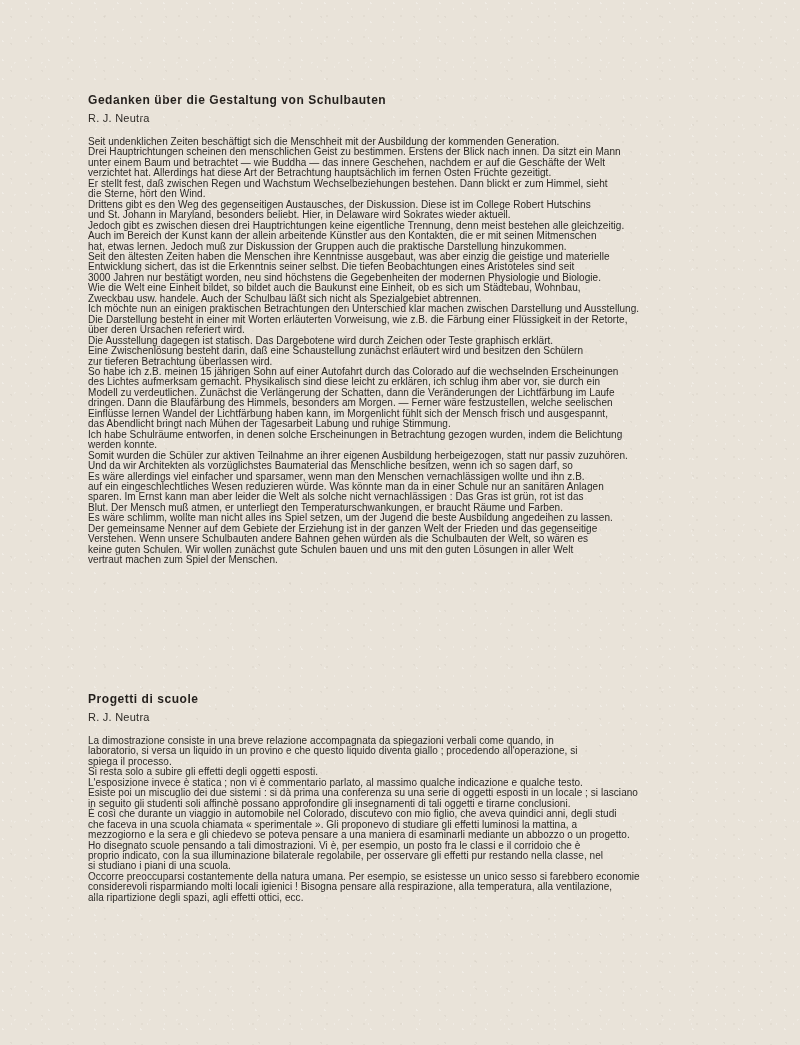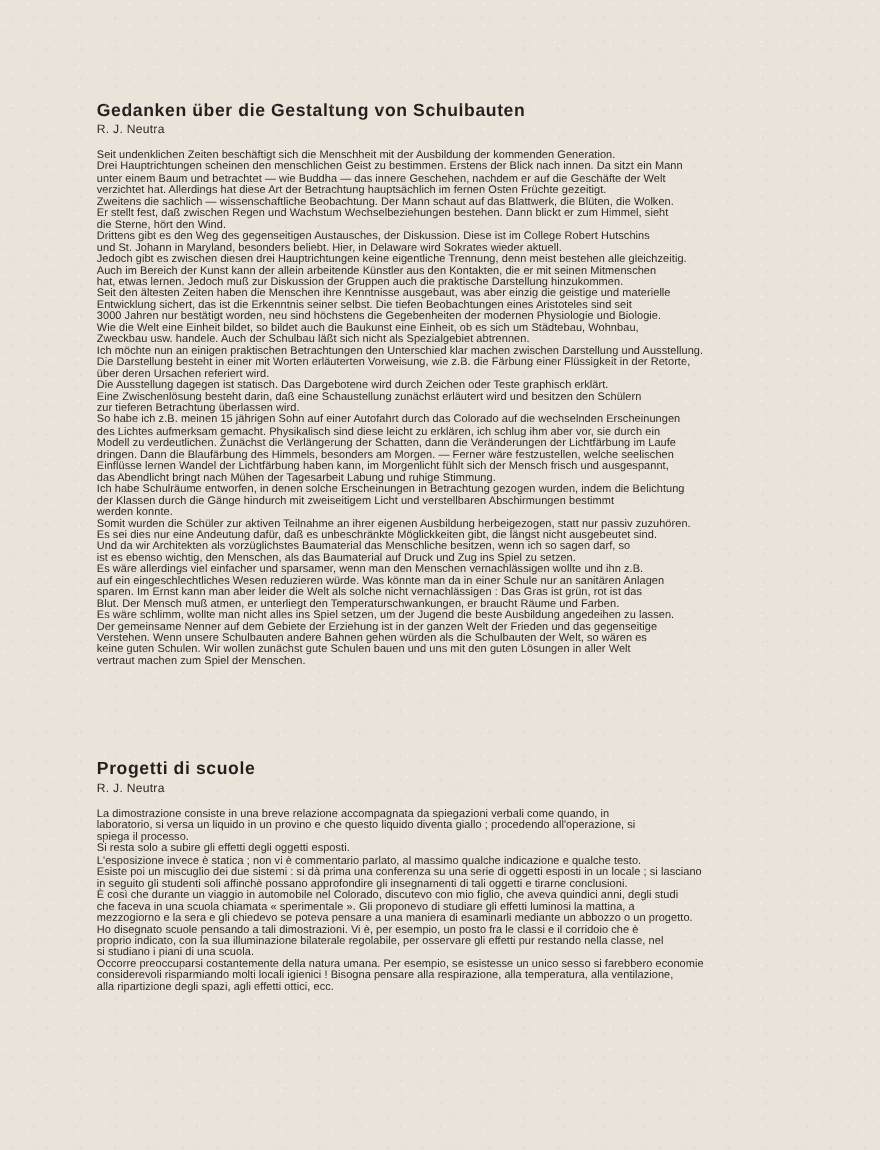--- a/index.html
+++ b/index.html
@@ -37,21 +37,21 @@
 
   .article {
     position: absolute;
     left: 88px;
     width: 620px;
   }
   #article-de { top: 94px; }
   #article-it { top: 693px; }
 
   .article-title {
-    font-size: 16px;
+    font-size: 12px;
     font-weight: bold;
     letter-spacing: 0.55px;
     line-height: 13px;
     margin: 0 0 6px 0;
     color: #231f1c;
   }
   .article-author {
     font-size: 11px;
     font-weight: normal;
     letter-spacing: 0.25px;
@@ -77,21 +77,20 @@
 <div class="page">
 
   <article class="article" id="article-de">
     <h1 class="article-title">Gedanken über die Gestaltung von Schulbauten</h1>
     <p class="article-author">R. J. Neutra</p>
     <div class="body-copy">
         <span class="ln">Seit undenklichen Zeiten beschäftigt sich die Menschheit mit der Ausbildung der kommenden Generation.</span>
         <span class="ln">Drei Hauptrichtungen scheinen den menschlichen Geist zu bestimmen. Erstens der Blick nach innen. Da sitzt ein Mann</span>
         <span class="ln">unter einem Baum und betrachtet — wie Buddha — das innere Geschehen, nachdem er auf die Geschäfte der Welt</span>
         <span class="ln">verzichtet hat. Allerdings hat diese Art der Betrachtung hauptsächlich im fernen Osten Früchte gezeitigt.</span>
-        <span class="ln">Zweitens die sachlich — wissenschaftliche Beobachtung. Der Mann schaut auf das Blattwerk, die Blüten, die Wolken.</span>
         <span class="ln">Er stellt fest, daß zwischen Regen und Wachstum Wechselbeziehungen bestehen. Dann blickt er zum Himmel, sieht</span>
         <span class="ln">die Sterne, hört den Wind.</span>
         <span class="ln">Drittens gibt es den Weg des gegenseitigen Austausches, der Diskussion. Diese ist im College Robert Hutschins</span>
         <span class="ln">und St. Johann in Maryland, besonders beliebt. Hier, in Delaware wird Sokrates wieder aktuell.</span>
         <span class="ln">Jedoch gibt es zwischen diesen drei Hauptrichtungen keine eigentliche Trennung, denn meist bestehen alle gleichzeitig.</span>
         <span class="ln">Auch im Bereich der Kunst kann der allein arbeitende Künstler aus den Kontakten, die er mit seinen Mitmenschen</span>
         <span class="ln">hat, etwas lernen. Jedoch muß zur Diskussion der Gruppen auch die praktische Darstellung hinzukommen.</span>
         <span class="ln">Seit den ältesten Zeiten haben die Menschen ihre Kenntnisse ausgebaut, was aber einzig die geistige und materielle</span>
         <span class="ln">Entwicklung sichert, das ist die Erkenntnis seiner selbst. Die tiefen Beobachtungen eines Aristoteles sind seit</span>
         <span class="ln">3000 Jahren nur bestätigt worden, neu sind höchstens die Gegebenheiten der modernen Physiologie und Biologie.</span>
@@ -103,26 +102,23 @@
         <span class="ln">Die Ausstellung dagegen ist statisch. Das Dargebotene wird durch Zeichen oder Teste graphisch erklärt.</span>
         <span class="ln">Eine Zwischenlösung besteht darin, daß eine Schaustellung zunächst erläutert wird und besitzen den Schülern</span>
         <span class="ln">zur tieferen Betrachtung überlassen wird.</span>
         <span class="ln">So habe ich z.B. meinen 15 jährigen Sohn auf einer Autofahrt durch das Colorado auf die wechselnden Erscheinungen</span>
         <span class="ln">des Lichtes aufmerksam gemacht. Physikalisch sind diese leicht zu erklären, ich schlug ihm aber vor, sie durch ein</span>
         <span class="ln">Modell zu verdeutlichen. Zunächst die Verlängerung der Schatten, dann die Veränderungen der Lichtfärbung im Laufe</span>
         <span class="ln">dringen. Dann die Blaufärbung des Himmels, besonders am Morgen. — Ferner wäre festzustellen, welche seelischen</span>
         <span class="ln">Einflüsse lernen Wandel der Lichtfärbung haben kann, im Morgenlicht fühlt sich der Mensch frisch und ausgespannt,</span>
         <span class="ln">das Abendlicht bringt nach Mühen der Tagesarbeit Labung und ruhige Stimmung.</span>
         <span class="ln">Ich habe Schulräume entworfen, in denen solche Erscheinungen in Betrachtung gezogen wurden, indem die Belichtung</span>
-        <span class="ln">der Klassen durch die Gänge hindurch mit zweiseitigem Licht und verstellbaren Abschirmungen bestimmt</span>
         <span class="ln">werden konnte.</span>
         <span class="ln">Somit wurden die Schüler zur aktiven Teilnahme an ihrer eigenen Ausbildung herbeigezogen, statt nur passiv zuzuhören.</span>
-        <span class="ln">Es sei dies nur eine Andeutung dafür, daß es unbeschränkte Möglickkeiten gibt, die längst nicht ausgebeutet sind.</span>
         <span class="ln">Und da wir Architekten als vorzüglichstes Baumaterial das Menschliche besitzen, wenn ich so sagen darf, so</span>
-        <span class="ln">ist es ebenso wichtig, den Menschen, als das Baumaterial auf Druck und Zug ins Spiel zu setzen.</span>
         <span class="ln">Es wäre allerdings viel einfacher und sparsamer, wenn man den Menschen vernachlässigen wollte und ihn z.B.</span>
         <span class="ln">auf ein eingeschlechtliches Wesen reduzieren würde. Was könnte man da in einer Schule nur an sanitären Anlagen</span>
         <span class="ln">sparen. Im Ernst kann man aber leider die Welt als solche nicht vernachlässigen : Das Gras ist grün, rot ist das</span>
         <span class="ln">Blut. Der Mensch muß atmen, er unterliegt den Temperaturschwankungen, er braucht Räume und Farben.</span>
         <span class="ln">Es wäre schlimm, wollte man nicht alles ins Spiel setzen, um der Jugend die beste Ausbildung angedeihen zu lassen.</span>
         <span class="ln">Der gemeinsame Nenner auf dem Gebiete der Erziehung ist in der ganzen Welt der Frieden und das gegenseitige</span>
         <span class="ln">Verstehen. Wenn unsere Schulbauten andere Bahnen gehen würden als die Schulbauten der Welt, so wären es</span>
         <span class="ln">keine guten Schulen. Wir wollen zunächst gute Schulen bauen und uns mit den guten Lösungen in aller Welt</span>
         <span class="ln">vertraut machen zum Spiel der Menschen.</span>
       </div>

